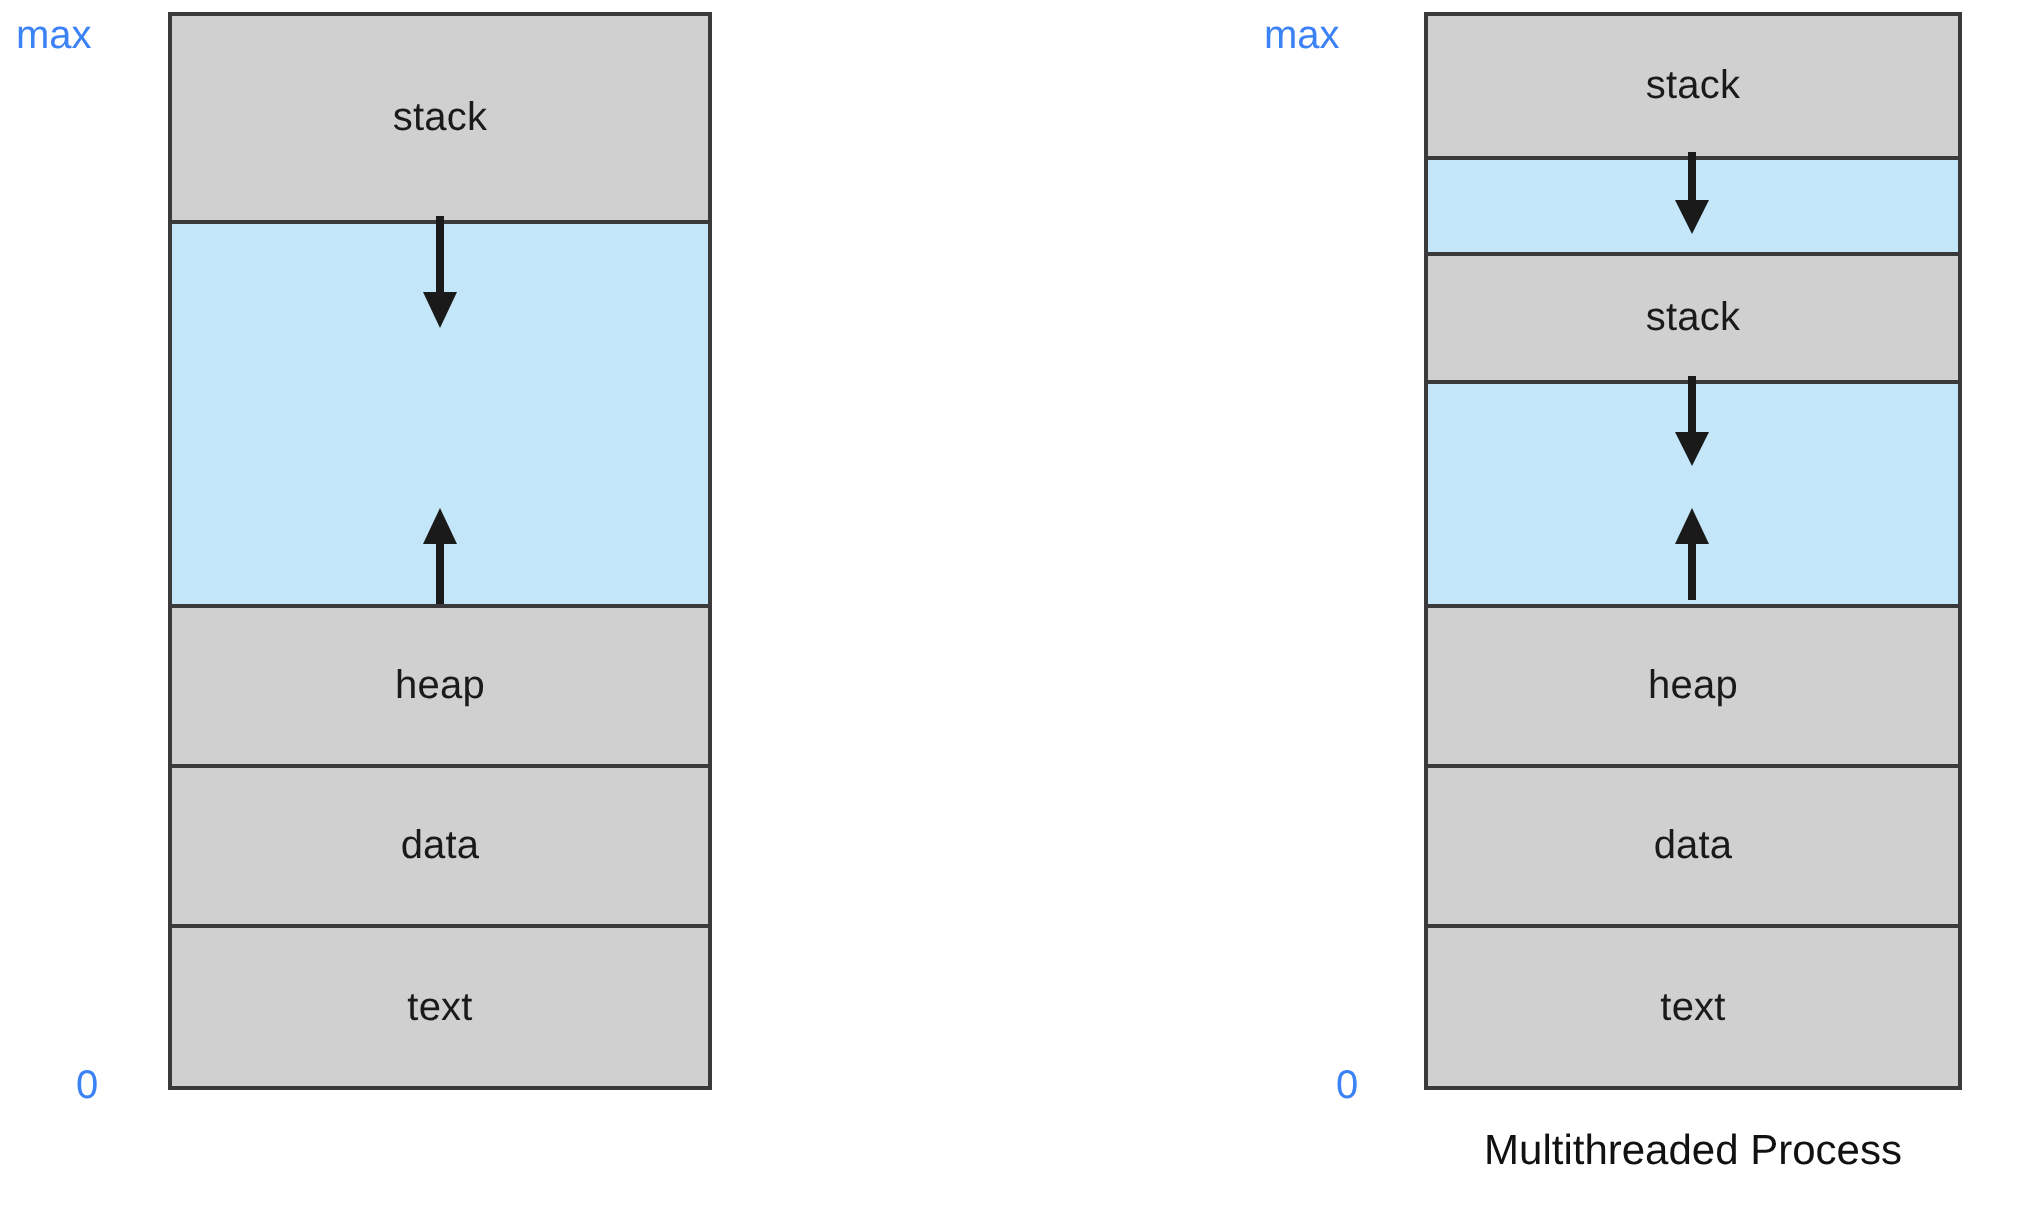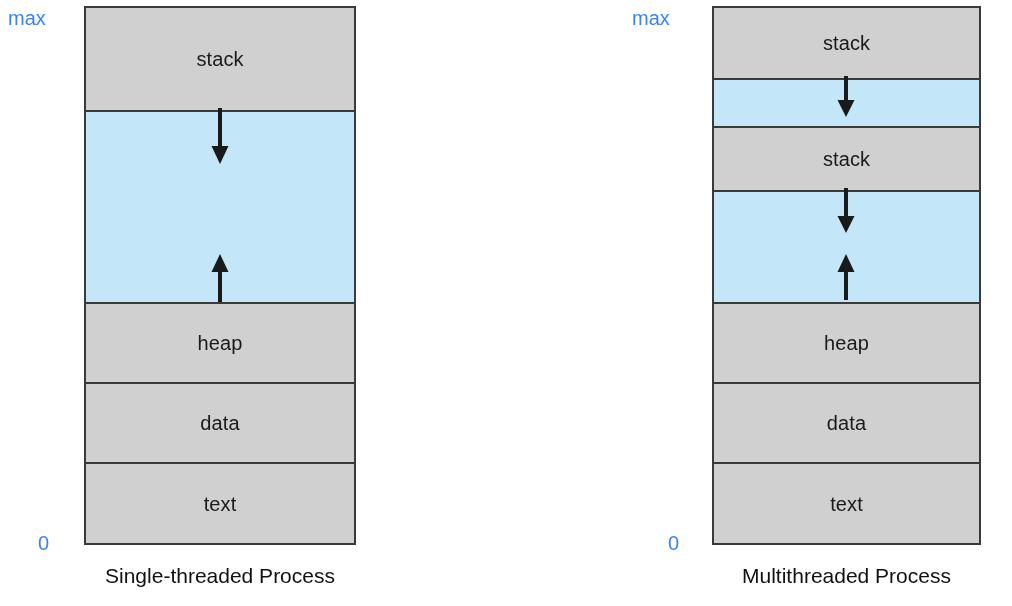--- a/index.html
+++ b/index.html
@@ -124,21 +124,20 @@
   <svg class="arrow-svg" style="left:206px; top:108px;" width="28" height="58" viewBox="0 0 28 58">
     <line x1="14" y1="0" x2="14" y2="42" stroke="#1a1a1a" stroke-width="4"></line>
     <polygon points="14,56 5.5,38 22.5,38" fill="#1a1a1a"></polygon>
   </svg>
 
   <svg class="arrow-svg" style="left:206px; top:254px;" width="28" height="48" viewBox="0 0 28 48">
     <line x1="14" y1="48" x2="14" y2="10" stroke="#1a1a1a" stroke-width="4"></line>
     <polygon points="14,0 5.5,18 22.5,18" fill="#1a1a1a"></polygon>
   </svg>
 
-  <div class="caption" style="left:84px; top:565px; width:272px;">Single-threaded Process</div>
 
   <div class="axis-label" style="left:632px; top:8px;">max</div>
 
   <div class="axis-label" style="left:668px; top:533px;">0</div>
 
   <div class="mem-column" style="left:712px; top:6px; width:269px; height:539px;">
 
     <div class="seg gray" style="top:0px; height:70px;">
       <span class="seg-label">stack</span>
     </div>

